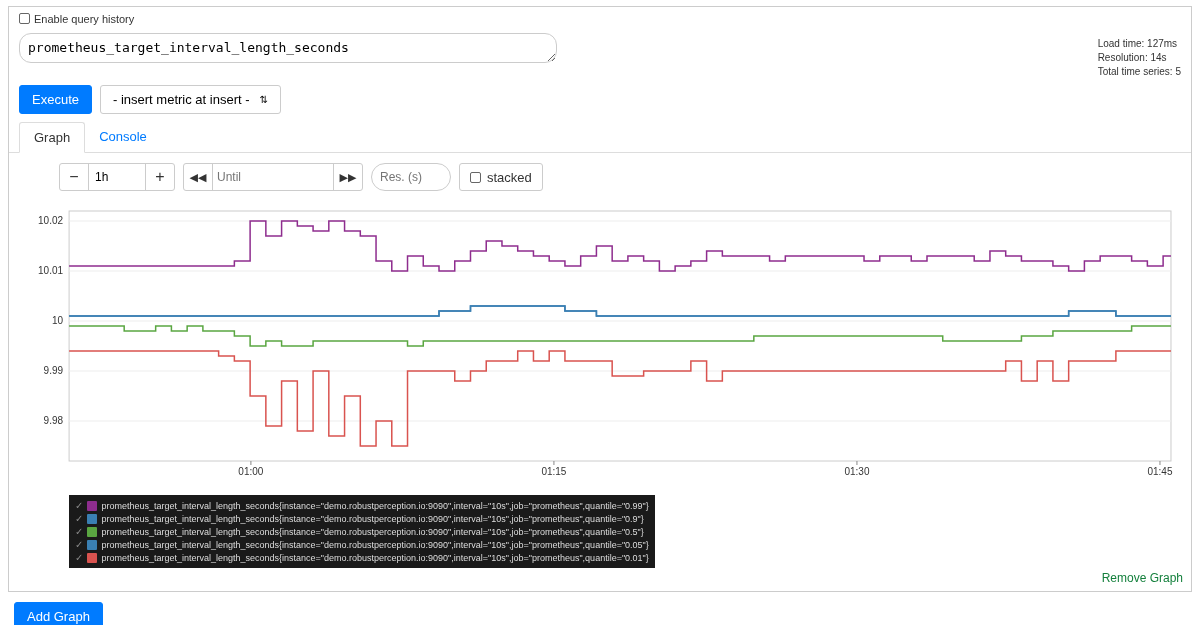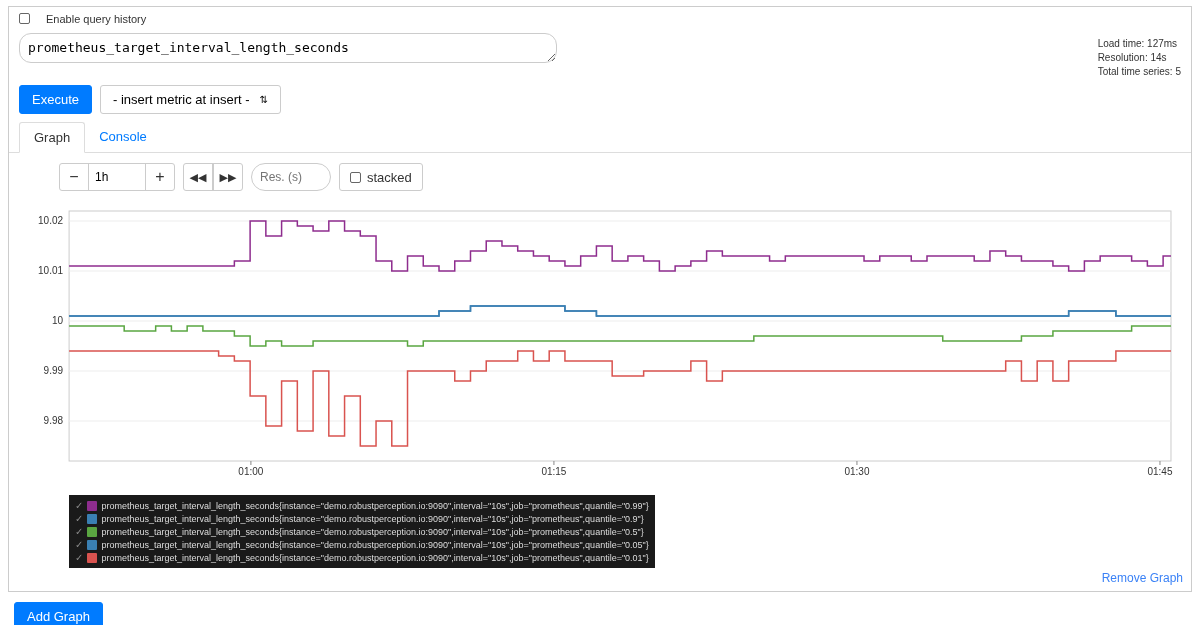--- a/index.html
+++ b/index.html
@@ -1,19 +1,19 @@
 <!DOCTYPE html>
 <html><head>
 <meta charset="utf-8">
 <style>
 * { box-sizing: border-box; margin: 0; padding: 0; }
 body { font-family: Arial, Helvetica, sans-serif; font-size: 13px; color: #333; background: #fff; padding: 6px 8px; }
 .panel { border: 1px solid #ccc; }
 .topbar { padding: 6px 10px 4px; font-size: 11px; }
-.topbar label { display: flex; align-items: flex-start; gap: 16px; }
+.topbar label { display: flex; align-items: flex-start; gap: 4px; }
 .checkbox { width: 11px; height: 11px; border: 1px solid #666; border-radius: 2px; }
 .query-row { padding: 4px 10px 6px; display: flex; gap: 10px; align-items: flex-start; }
 .query-ta { flex: 1; max-width: 975px; border: 1px solid #ccc; border-radius: 12px; padding: 6px 8px; height: 30px; font-size: 13px; resize: both; }
 .stats { font-size: 10px; color: #333; line-height: 1.4; padding-top: 4px; }
 .btn-row { padding: 0 10px 8px; display: flex; gap: 8px; align-items: center; }
 .btn { padding: 6px 12px; border: 1px solid #ccc; border-radius: 3px; background: #fff; font-size: 13px; cursor: pointer; display: inline-flex; align-items: center; gap: 6px; }
 .btn-primary { background: #007bff; color: #fff; border-color: #007bff; font-weight: 500; }
 .caret-sort { font-size: 10px; margin-left: 4px; }
 .tabs { display:flex; border-bottom: 1px solid #ddd; padding: 0 10px; }
 .tab { padding: 7px 14px; font-size: 13px; cursor: pointer; }
@@ -21,21 +21,21 @@
 .tab.inactive { color: #007bff; }
 .toolbar { padding: 10px 50px; display: flex; gap: 8px; align-items: center; }
 .small-input { border: 1px solid #ccc; border-radius:14px; padding: 5px 8px; font-size: 12px; height: 28px; }
 .chart-area { position: relative; height: 290px; margin: 0 10px 0 10px; }
 svg.chart { width: 100%; height: 100%; }
 .legend-box { margin: 4px 10px 0 60px; background: #1a1a1a; color: #ddd; font-size: 9px; padding: 4px 6px; display: inline-block; max-width: 760px; }
 .legend-row { display: flex; align-items: center; gap: 4px; padding: 1px 0; }
 .check { color: #888; font-size: 10px; }
 .swatch { width: 10px; height: 10px; border-radius: 1px; }
 .footer-row { padding: 2px 8px 6px; text-align: right; }
-.link { color: #3b82f6; cursor: pointer; font-size: 12px; }
+.link { color: #15803d; cursor: pointer; font-size: 12px; }
 .addgraph { margin: 10px 0 0 6px; }
 .plotline { fill: none; stroke-width: 1.5; }
 .until-wrap { display: inline-flex; border: 1px solid #ccc; border-radius: 3px; height: 28px; align-items: stretch; }
 .until-wrap .seg { display:flex; align-items:center; justify-content:center; padding: 0 8px; }
 .until-wrap .seg.btn-seg { width: 28px; cursor:pointer; font-size: 11px; }
 .until-wrap input { border: none; outline: none; width: 120px; font-size: 12px; padding: 0 4px; }
 .until-wrap .sep { border-left: 1px solid #ccc; }
 .range-wrap { display: inline-flex; border:1px solid #ccc; border-radius:3px; height:28px; align-items:stretch; }
 .range-wrap .seg { display:flex; align-items:center; justify-content:center; width:28px; cursor:pointer; font-size:16px; }
 .range-wrap input { border:none; outline:none; width: 56px; text-align:left; padding: 0 6px; font-size:12px; }
@@ -77,20 +77,21 @@
     <div class="range-wrap">
       <div class="seg">−</div>
       <div class="sep"></div>
       <input value="1h" style="">
       <div class="sep"></div>
       <div class="seg">+</div>
     </div>
     <div class="until-wrap">
       <div class="seg btn-seg">◀◀</div>
       <div class="sep"></div>
+      <input placeholder="Until" style="">
       <div class="sep"></div>
       <div class="seg btn-seg">▶▶</div>
     </div>
     <input class="small-input" style="width: 80px;" placeholder="Res. (s)">
     <label class="btn" style="height:28px;padding:4px 10px">
       <span class="checkbox"></span>
       <span>stacked</span>
     </label>
   </div>
 

